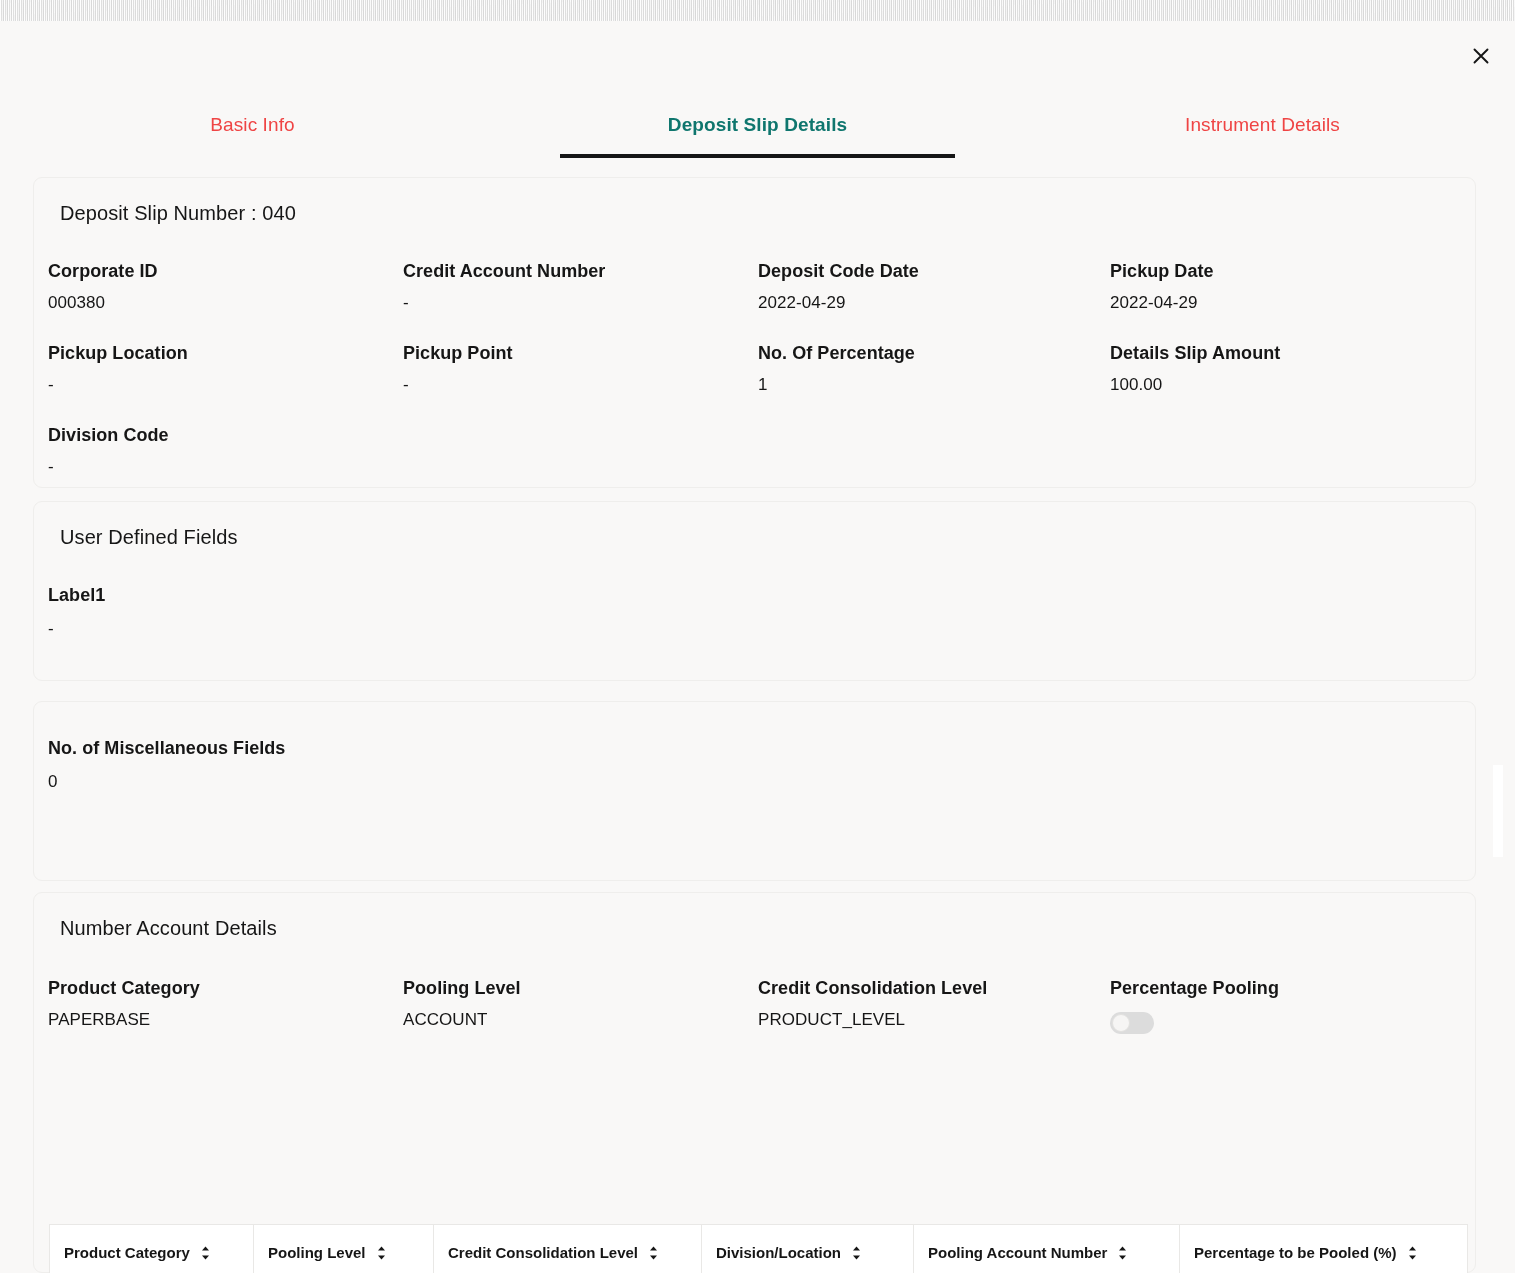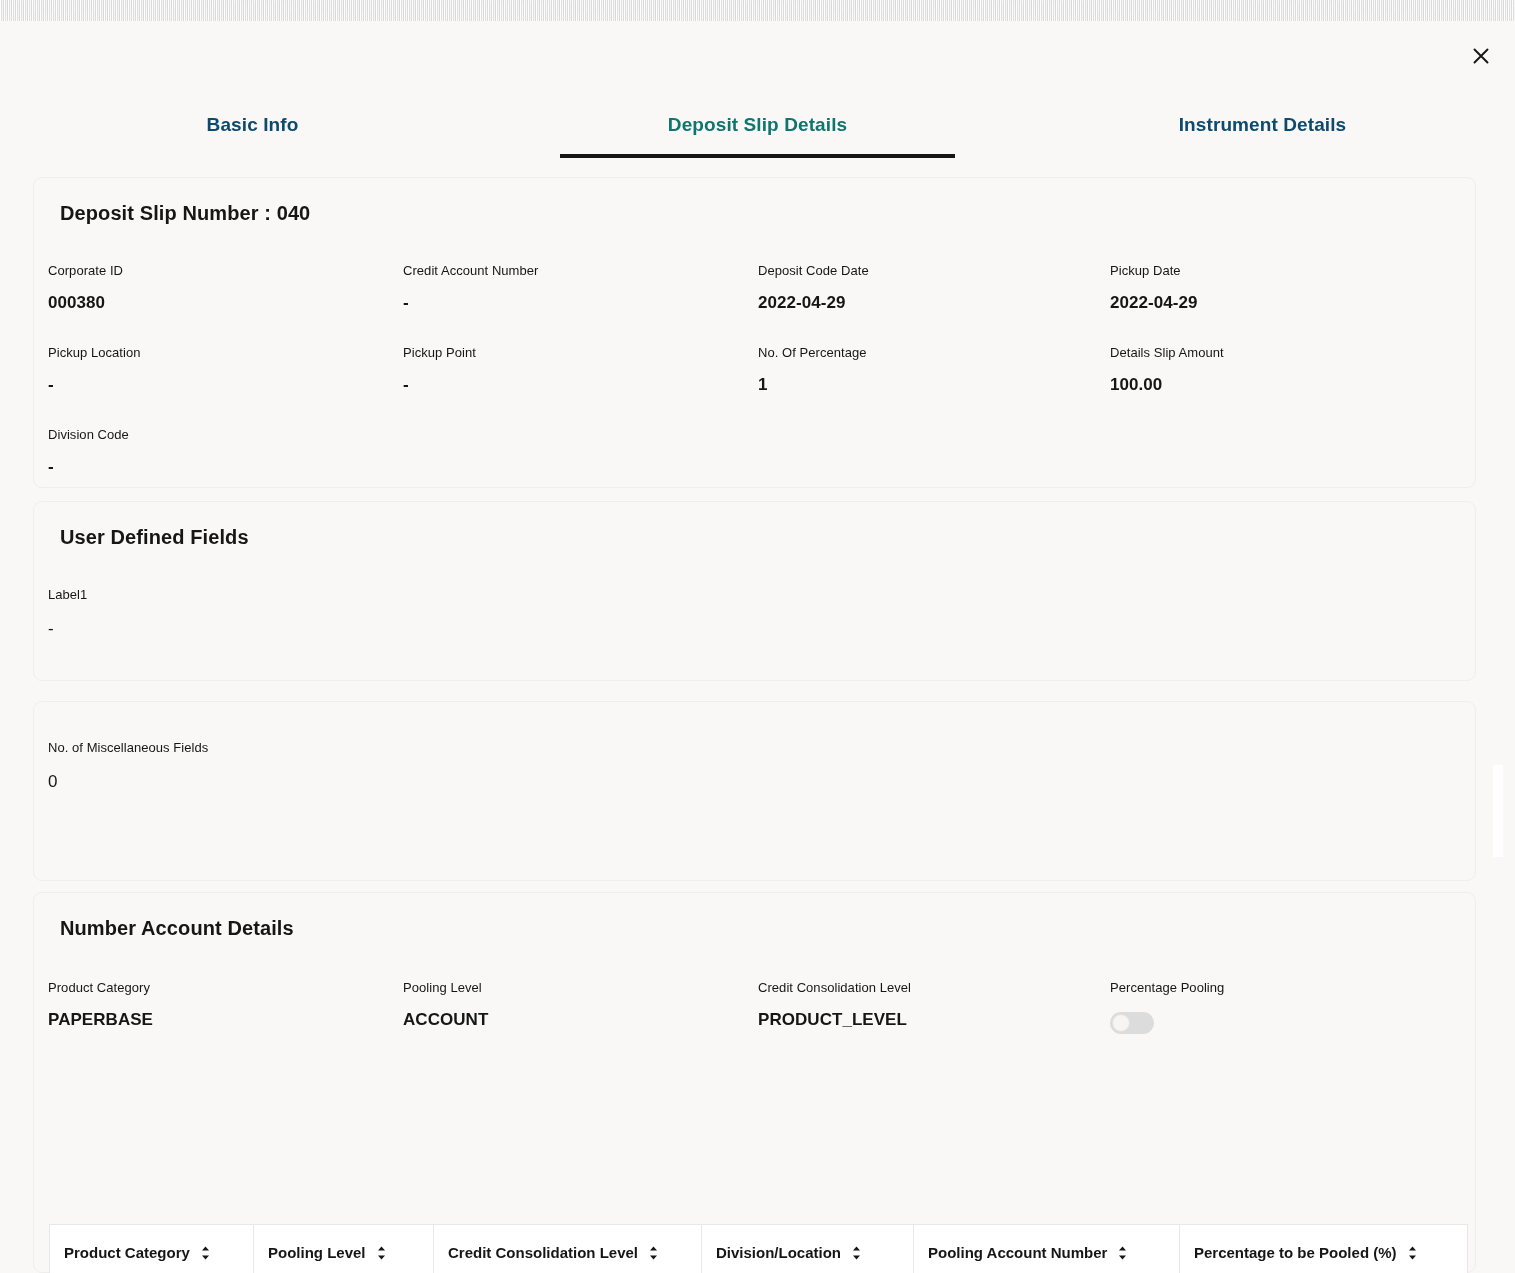--- a/index.html
+++ b/index.html
@@ -56,26 +56,25 @@
     position: absolute;
     top: 82px; left: 0;
     width: 1515px;
     height: 52px;
     display: flex;
   }
   .tab {
     flex: 1;
     text-align: center;
     font-size: 19px;
-    color: #0c4a6e;
+    color: #ef4444;
     line-height: 44px;
     cursor: pointer;
     position: relative;
     letter-spacing: 0.1px;
-    font-weight: bold;
   }
   .tab.active {
     color: #0f766e;
     font-weight: 700;
   }
   .tab.active::after {
     content: "";
     position: absolute;
     left: 55px; right: 55px;
     bottom: -3px;
@@ -99,48 +98,48 @@
     border: 1px solid #efeeec;
     border-radius: 9px;
   }
   #card-slip  { top: 20px;  height: 311px; }
   #card-udf   { top: 344px; height: 180px; }
   #card-misc  { top: 544px; height: 180px; }
   #card-pool  { top: 735px; height: 381px; }
 
   .card-title {
     font-size: 20px;
-    font-weight: 700;
+    font-weight: 400;
     color: #161616;
     padding: 24px 0 0 26px;
     letter-spacing: 0.1px;
   }
 
   
   .field-grid {
     display: grid;
     grid-template-columns: 355px 355px 352px 1fr;
     padding: 0 0 0 14px;
     row-gap: 0;
   }
   #card-slip .field-grid { margin-top: 36px; }
   .field {
     padding: 0 0 30px 0;
   }
   .field-label {
-    font-size: 13px;
-    font-weight: 400;
+    font-size: 18px;
+    font-weight: 700;
     color: #161616;
     line-height: 20px;
     margin-bottom: 12px;
     letter-spacing: 0.05px;
   }
   .field-value {
     font-size: 17px;
-    font-weight: 700;
+    font-weight: 400;
     color: #161616;
     line-height: 20px;
     letter-spacing: 0.05px;
   }
   .field-value.plain {
     font-weight: 400;
     font-size: 17px;
   }
 
   

